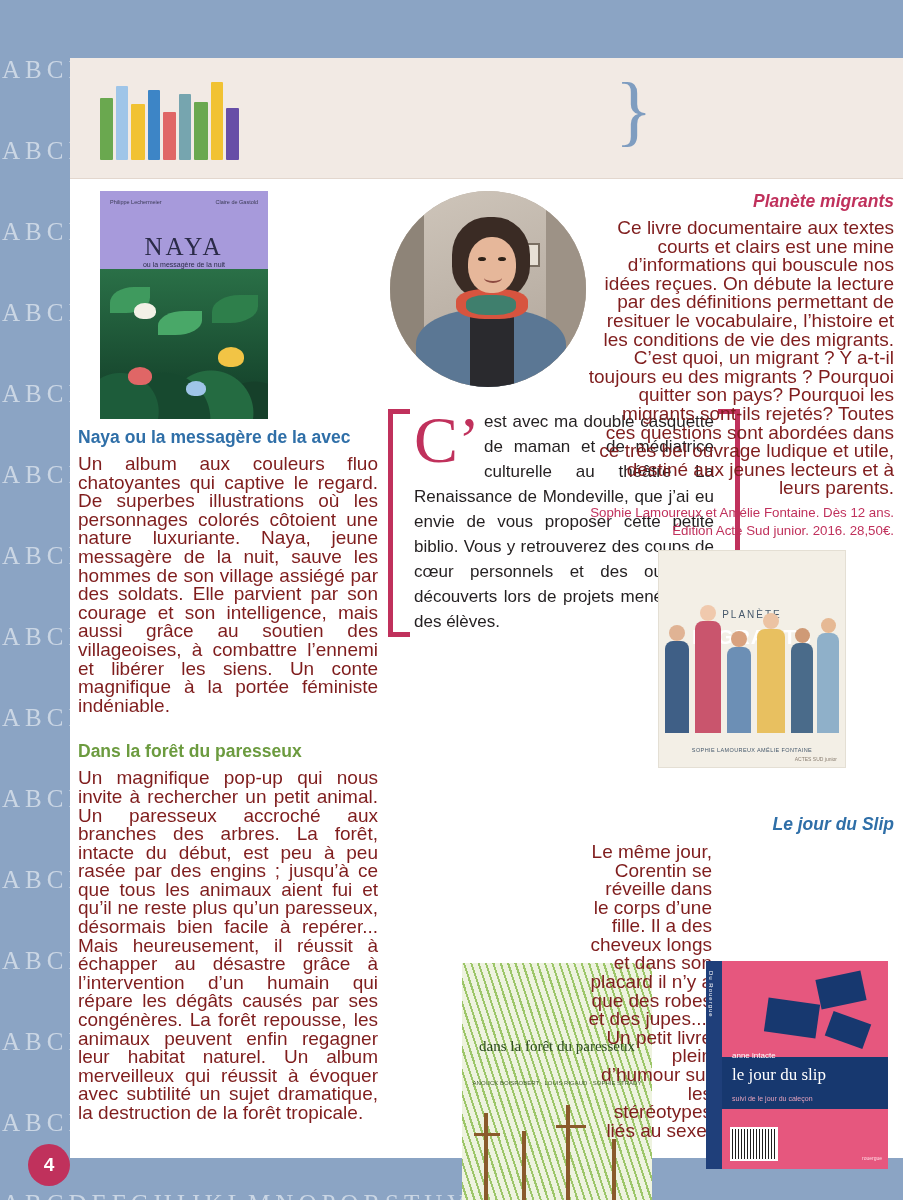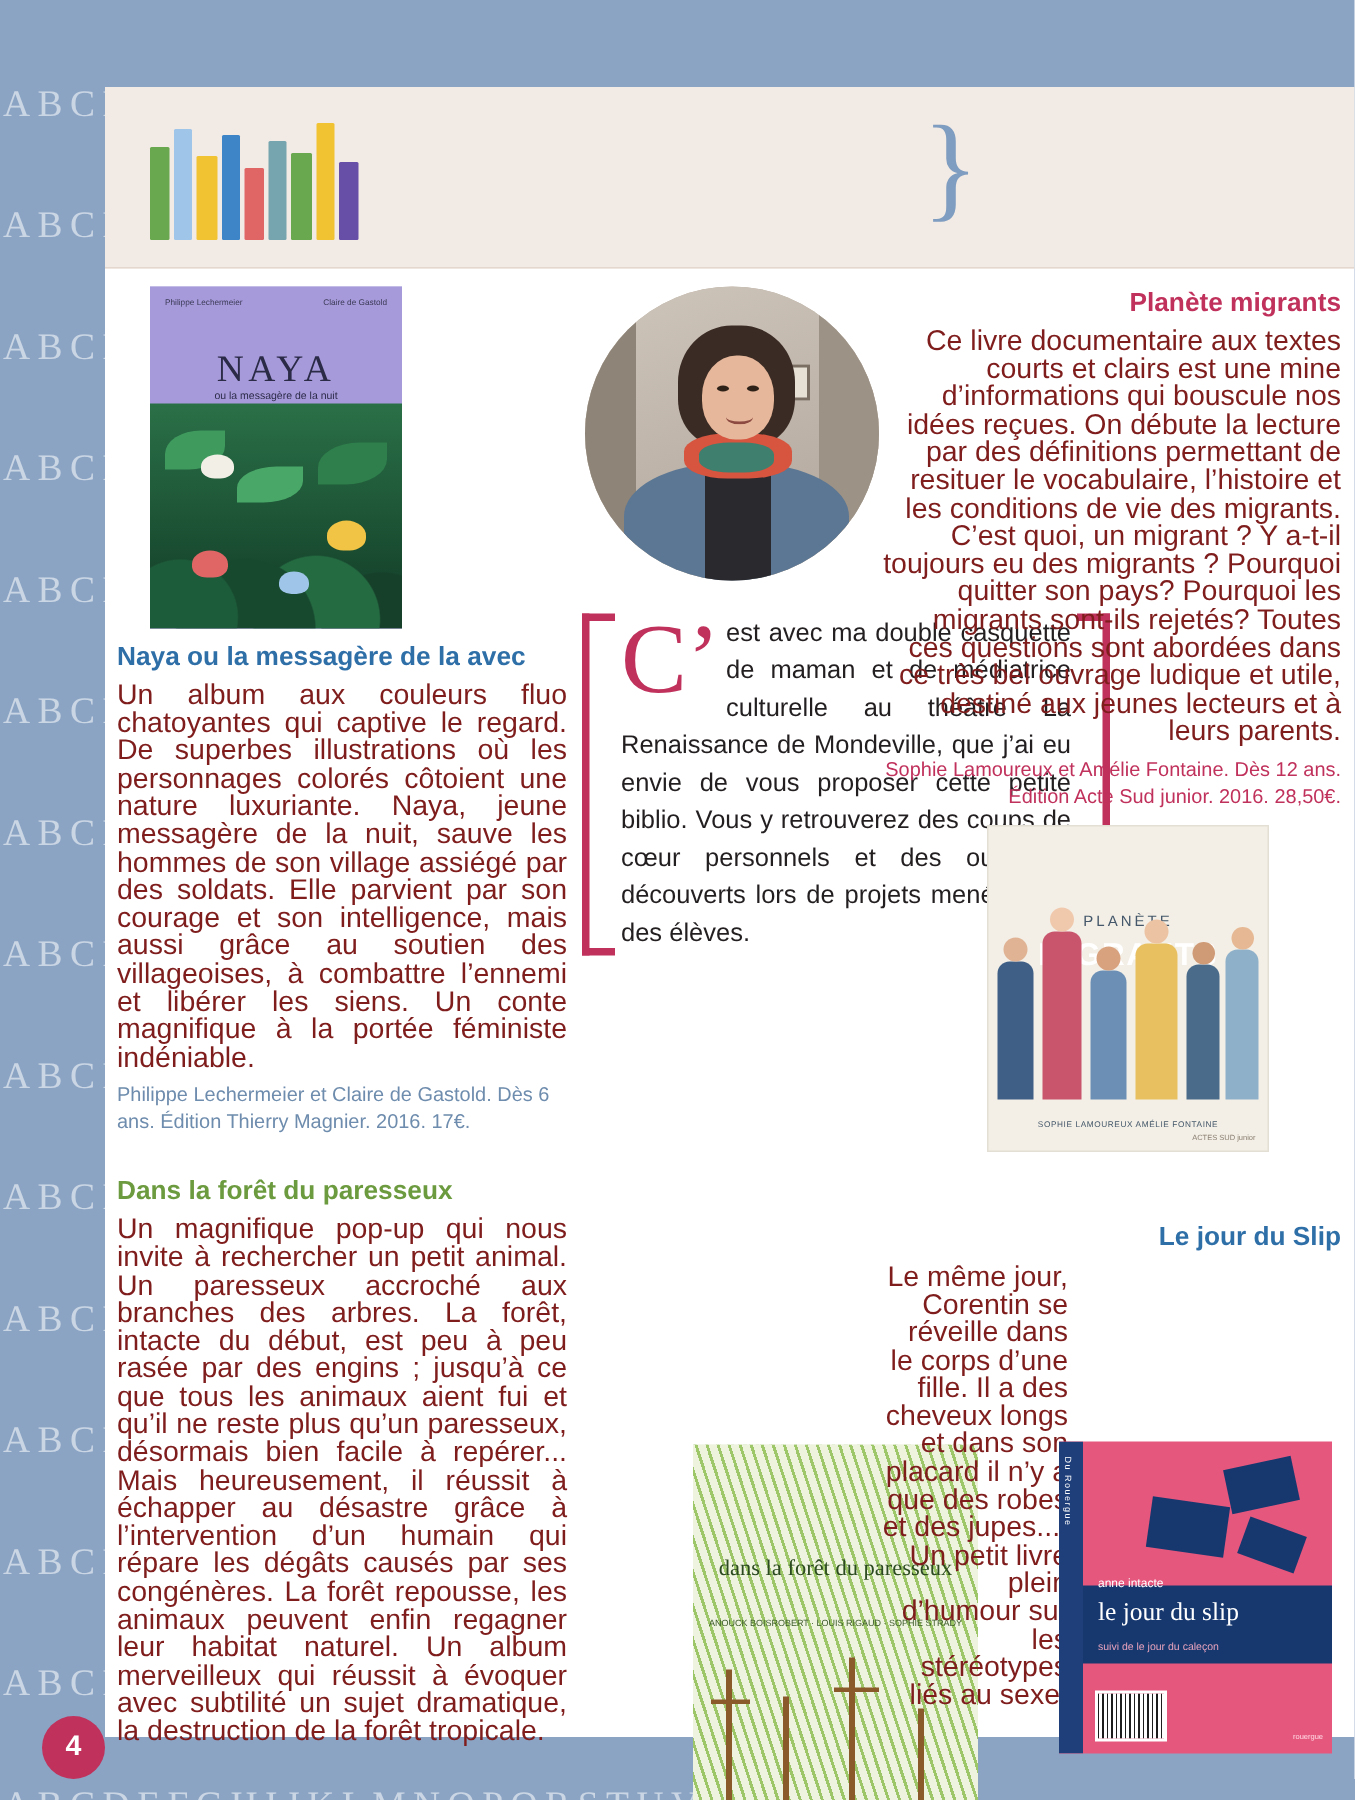--- a/index.html
+++ b/index.html
@@ -76,21 +76,21 @@
 
   h2.sec {
     margin:0 0 7px 0;
     font-size:17.5px;
     font-weight:bold;
     line-height:21px;
   }
   .t-blue  { color:#2f6fa8; }
   .t-green { color:#6c9b3f; }
   .t-red   { color:#c0315c; }
-  .t-right { text-align:right; }
+  .t-right { text-align:right;font-style:italic; }
 
   p.body {
     margin:0;
     font-size:19px;
     line-height:18.6px;
     color:#7f1d1d;
     text-align:justify;
   }
   p.credit {
     margin:6px 0 0 0;
@@ -393,21 +393,20 @@
           <div class="leaf" style="left:58px; top:120px;width:44px; height:24px; background:#49a868;"></div>
           <div class="bird" style="left:34px; top:112px;width:22px; height:16px; background:#f2f0e6;"></div>
           <div class="bird" style="left:118px;top:156px;width:26px; height:20px; background:#f2c445;"></div>
           <div class="bird" style="left:28px; top:176px;width:24px; height:18px; background:#e06666;"></div>
           <div class="bird" style="left:86px; top:190px;width:20px; height:15px; background:#9fc5e8;"></div>
         </div>
       </div>
 
       <h2 class="sec t-blue">Naya ou la messagère de la avec</h2>
       <p class="body">Un album aux couleurs fluo chatoyantes qui captive le regard. De superbes illustrations où les personnages colorés côtoient une nature luxuriante. Naya, jeune messagère de la nuit, sauve les hommes de son village assiégé par des soldats. Elle parvient par son courage et son intelligence, mais aussi grâce au soutien des villageoises, à combattre l’ennemi et libérer les siens. Un conte magnifique à la portée féministe indéniable.</p>
-      <p class="credit blue">Philippe Lechermeier et Claire de Gastold. Dès 6 ans. Édition Thierry Magnier. 2016. 17€.</p>
 
       <div style="height:26px;"></div>
 
       <h2 class="sec t-green">Dans la forêt du paresseux</h2>
       <p class="body">Un magnifique pop-up qui nous invite à rechercher un petit animal. Un paresseux accroché aux branches des arbres. La forêt, intacte du début, est peu à peu rasée par des engins ; jusqu’à ce que tous les animaux aient fui et qu’il ne reste plus qu’un paresseux, désormais bien facile à repérer... Mais heureusement, il réussit à échapper au désastre grâce à l’intervention d’un humain qui répare les dégâts causés par ses congénères. La forêt repousse, les animaux peuvent enfin regagner leur habitat naturel. Un album merveilleux qui réussit à évoquer avec subtilité un sujet dramatique, la destruction de la forêt tropicale.</p>
     </div>
 
     <div class="col col-mid" style="top:12px;width:360px;height:470px;">
 
       <div class="photo-wrap">

